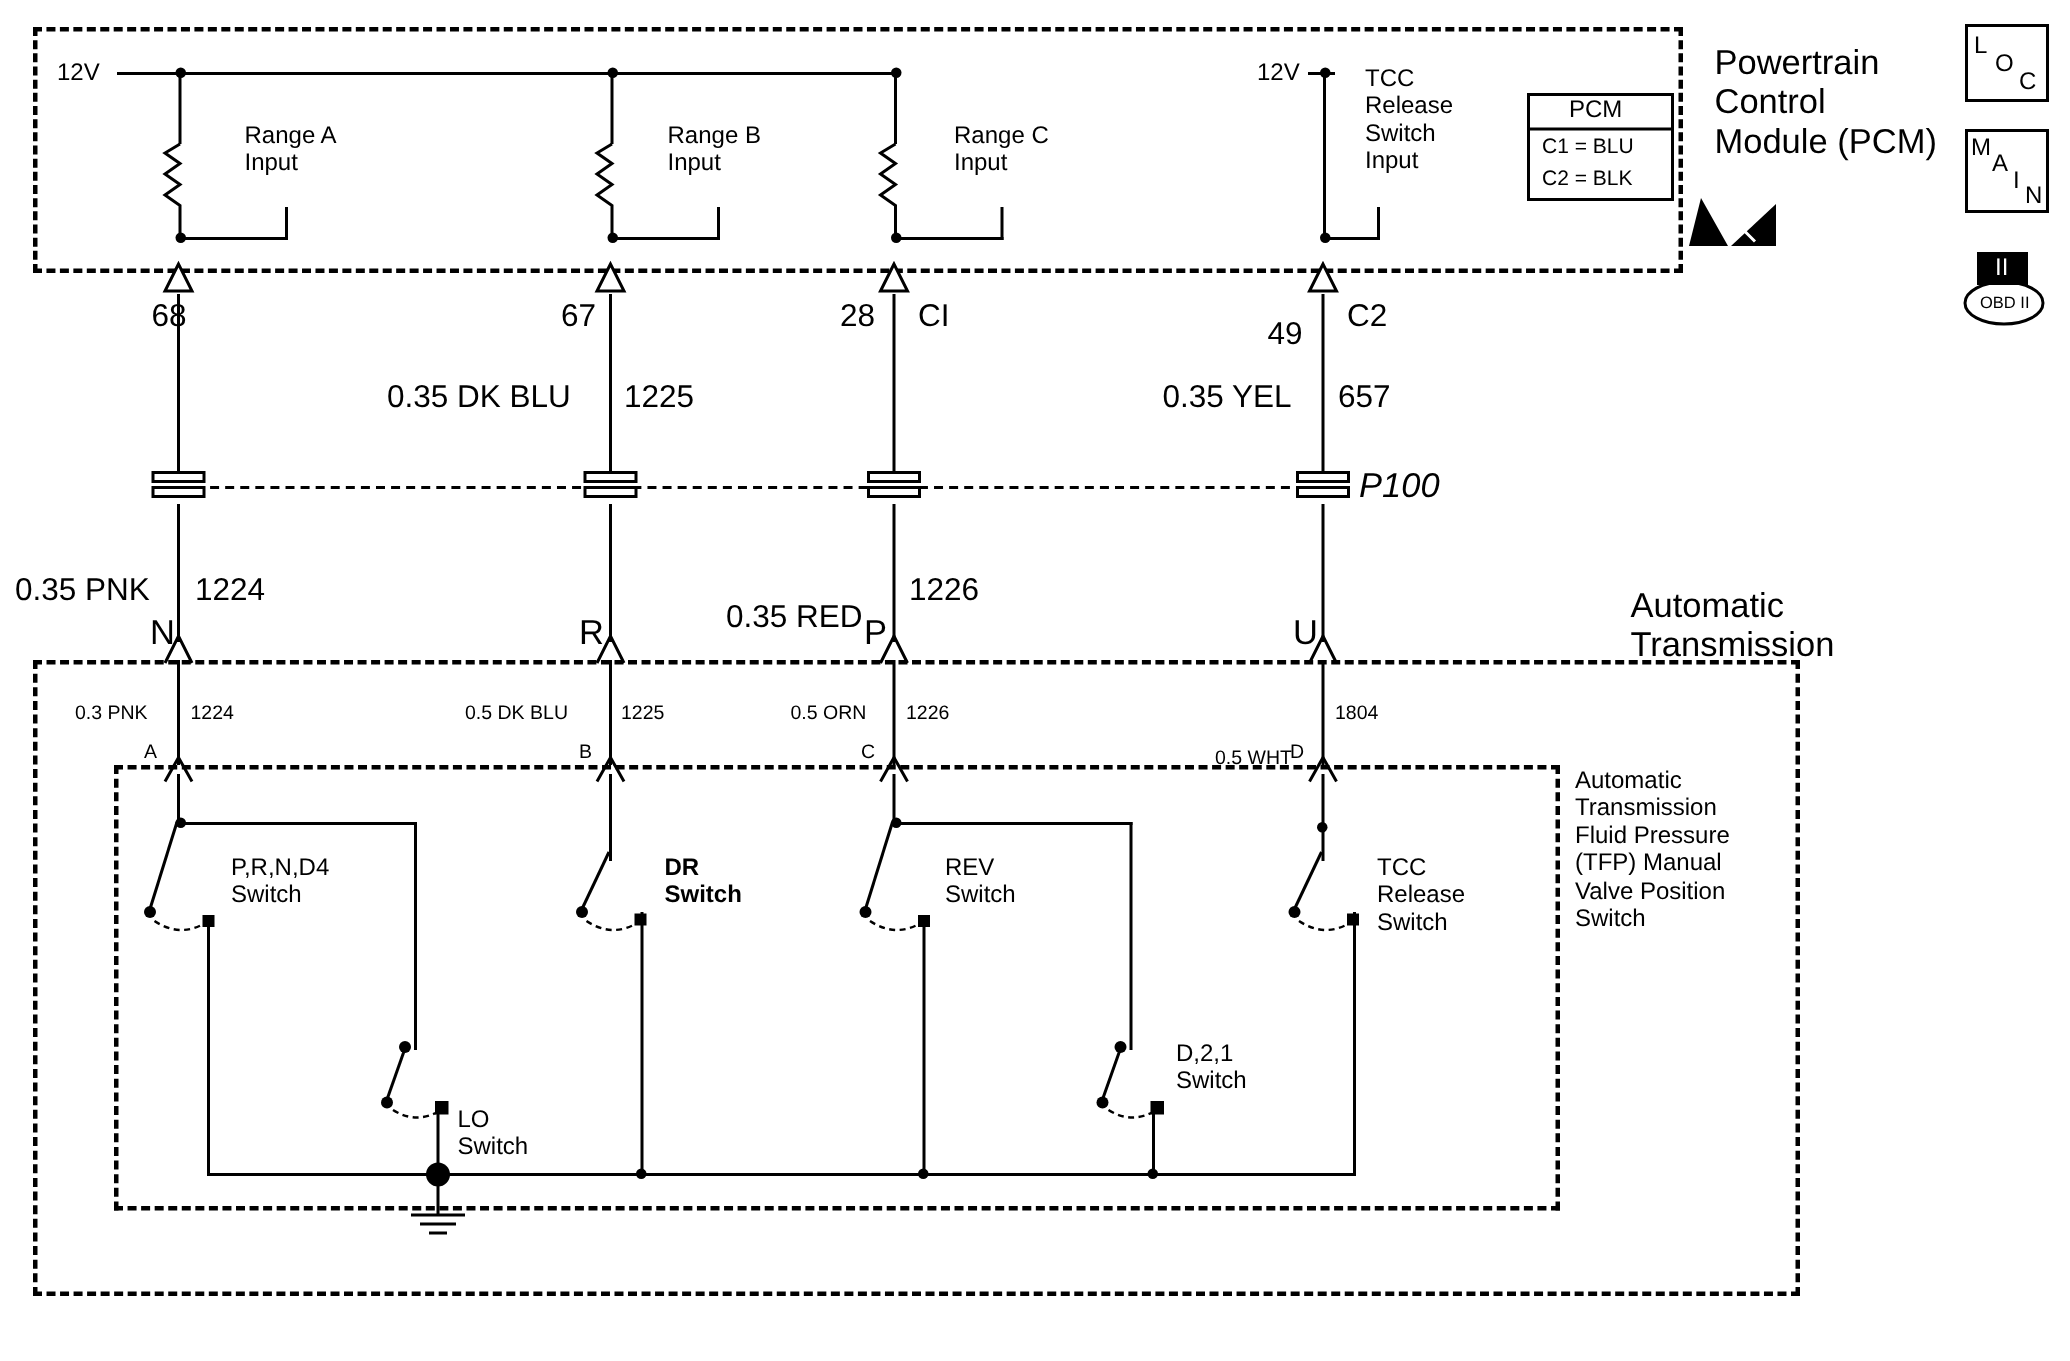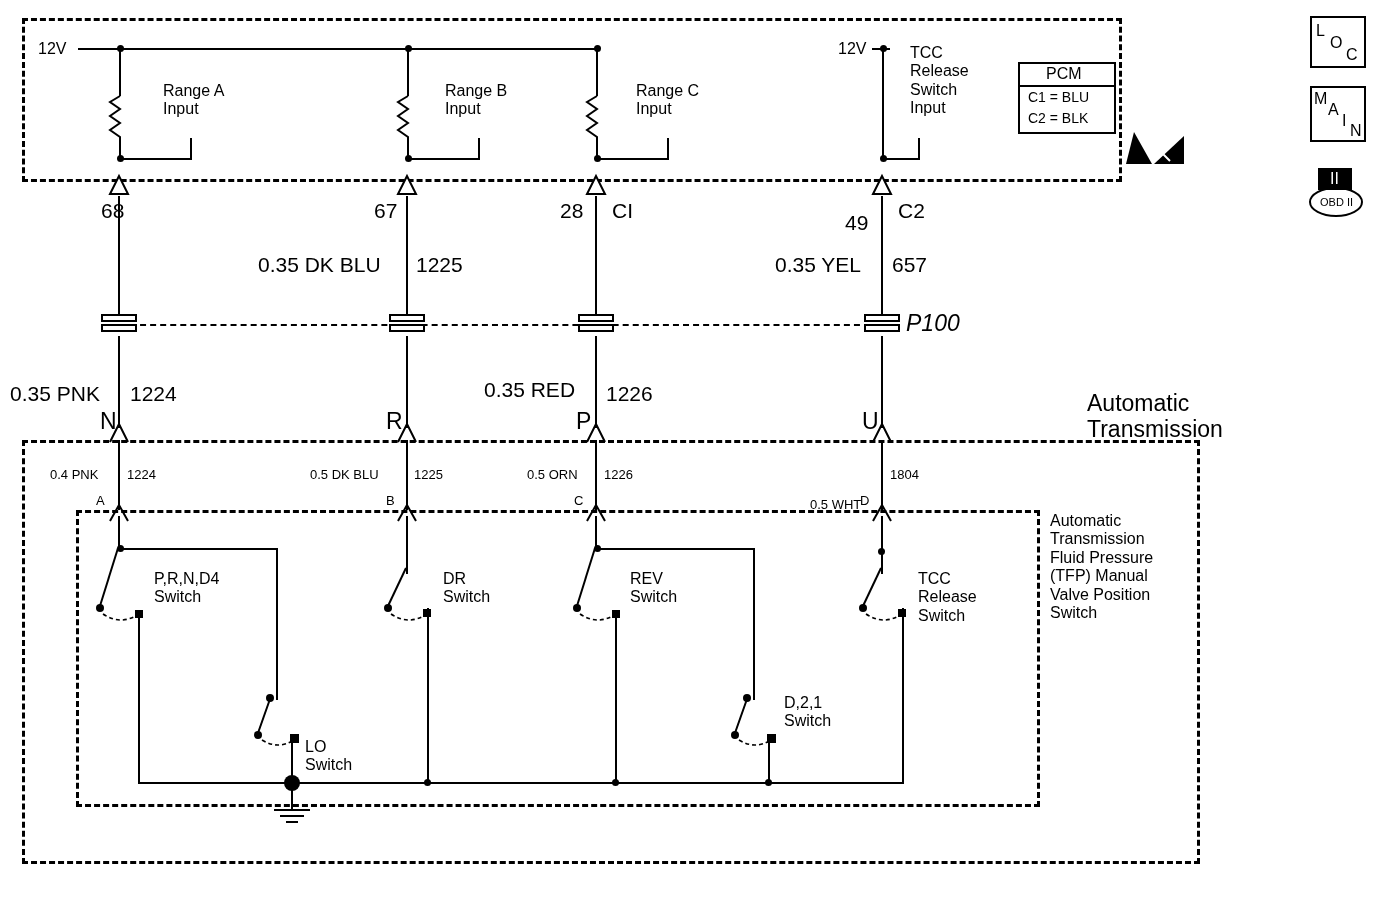--- a/index.html
+++ b/index.html
@@ -82,20 +82,23 @@
   <div class="lbl t15" style="left:1046px;top:65px;">PCM</div>
   <div class="lbl t13" style="left:1028px;top:89px;">C1 = BLU</div>
   <div class="lbl t13" style="left:1028px;top:110px;">C2 = BLK</div>
 
   <svg style="left:1126px;top:120px;width:66px;height:46px;">
     <polygon points="0,44 26,44 8,12" fill="#000"></polygon>
     <polygon points="28,44 58,44 58,16" fill="#000"></polygon>
     <path d="M30 22 L40 30 L34 31 L44 41" stroke="#fff" stroke-width="2" fill="none"></path>
   </svg>
 
+  <div class="lbl t22" style="left:1143px;top:28px;">Powertrain
+Control
+Module (PCM)</div>
 
   <div class="solidbox" style="left:1310px;top:16px;width:56px;height:52px;"></div>
   <div class="lbl t15" style="left:1316px;top:22px;">L</div>
   <div class="lbl t15" style="left:1330px;top:34px;">O</div>
   <div class="lbl t15" style="left:1346px;top:46px;">C</div>
 
   <div class="solidbox" style="left:1310px;top:86px;width:56px;height:56px;"></div>
   <div class="lbl t15" style="left:1314px;top:90px;">M</div>
   <div class="lbl t15" style="left:1328px;top:101px;">A</div>
   <div class="lbl t15" style="left:1342px;top:112px;">I</div>
@@ -158,21 +161,21 @@
   </svg>
   <div class="lbl t22" style="left:906px;top:310px;font-style:italic;">P100</div>
 
   <div class="vline" style="left:118px;top:336px;height:92px;"></div>
   <div class="vline" style="left:406px;top:336px;height:92px;"></div>
   <div class="vline" style="left:595px;top:336px;height:92px;"></div>
   <div class="vline" style="left:881px;top:336px;height:92px;"></div>
 
   <div class="lbl t20" style="left:10px;top:382px;">0.35 PNK</div>
   <div class="lbl t20" style="left:130px;top:382px;">1224</div>
-  <div class="lbl t20" style="left:484px;top:378px;">0.35 RED</div>
+  <div class="lbl t20" style="left:484px;top:400px;">0.35 RED</div>
   <div class="lbl t20" style="left:606px;top:382px;">1226</div>
 
   <div class="lbl t22" style="left:100px;top:408px;">N</div>
   <div class="lbl t22" style="left:386px;top:408px;">R</div>
   <div class="lbl t22" style="left:576px;top:408px;">P</div>
   <div class="lbl t22" style="left:862px;top:408px;">U</div>
 
   <svg style="left:110px;top:424px;width:18px;height:20px;">
     <polyline points="0,18 9,0 18,18" fill="none" stroke="#000" stroke-width="2"></polyline>
   </svg>
@@ -189,21 +192,21 @@
   <div class="lbl t22" style="left:1087px;top:390px;">Automatic
 Transmission</div>
 
   <div class="dashbox" style="left:22px;top:440px;width:1178px;height:424px;"></div>
 
   <div class="vline" style="left:118px;top:440px;height:70px;"></div>
   <div class="vline" style="left:406px;top:440px;height:70px;"></div>
   <div class="vline" style="left:595px;top:440px;height:70px;"></div>
   <div class="vline" style="left:881px;top:440px;height:70px;"></div>
 
-  <div class="lbl t12" style="left:50px;top:468px;">0.4 PNK</div>
+  <div class="lbl t12" style="left:50px;top:468px;">0.3 PNK</div>
   <div class="lbl t12" style="left:127px;top:468px;">1224</div>
   <div class="lbl t12" style="left:310px;top:468px;">0.5 DK BLU</div>
   <div class="lbl t12" style="left:414px;top:468px;">1225</div>
   <div class="lbl t12" style="left:527px;top:468px;">0.5 ORN</div>
   <div class="lbl t12" style="left:604px;top:468px;">1226</div>
   <div class="lbl t12" style="left:810px;top:468px;margin-top:30px;">0.5 WHT</div>
   <div class="lbl t12" style="left:890px;top:468px;">1804</div>
 
   <div class="lbl t12" style="left:96px;top:494px;">A</div>
   <div class="lbl t12" style="left:386px;top:494px;">B</div>
@@ -260,21 +263,21 @@
   <div class="hline" style="left:138px;top:782px;width:730px;"></div>
   <div class="vline" style="left:291px;top:736px;height:48px;"></div>
 
   <div class="vline" style="left:406px;top:516px;height:58px;"></div>
   <svg style="left:383px;top:568px;width:60px;height:70px;">
     <line x1="23" y1="0" x2="5" y2="38" stroke="#000" stroke-width="2"></line>
     <circle cx="5" cy="40" r="4" fill="#000"></circle>
     <path d="M8 46 Q26 58 44 46" fill="none" stroke="#000" stroke-width="1.6" stroke-dasharray="4,3"></path>
     <rect x="40" y="41" width="8" height="8" fill="#000"></rect>
   </svg>
-  <div class="lbl t15" style="left:443px;top:570px;">DR
+  <div class="lbl t15" style="left:443px;top:570px;font-weight:bold;">DR
 Switch</div>
   <div class="vline" style="left:427px;top:608px;height:176px;"></div>
   <div class="dot" style="left:424px;top:779px;"></div>
 
   <div class="vline" style="left:595px;top:516px;height:34px;"></div>
   <div class="dot" style="left:594px;top:545px;"></div>
   <div class="hline" style="left:597px;top:548px;width:158px;"></div>
   <div class="vline" style="left:753px;top:548px;height:152px;"></div>
 
   <svg style="left:572px;top:548px;width:60px;height:76px;">

